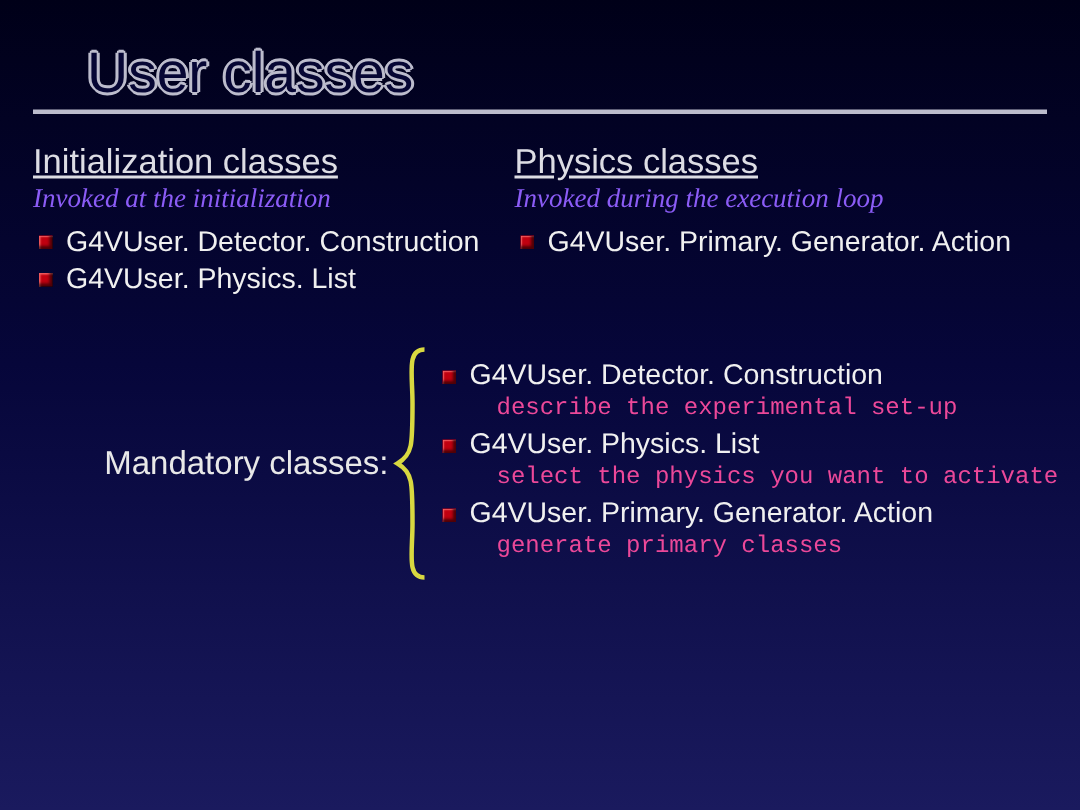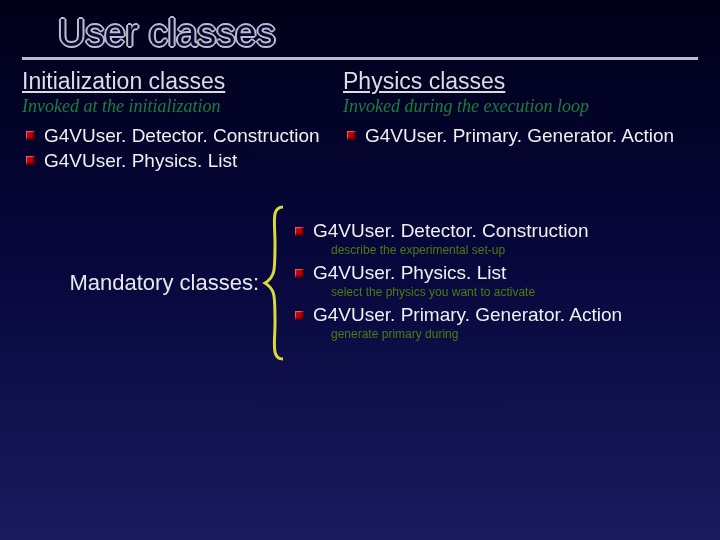--- a/index.html
+++ b/index.html
@@ -8,42 +8,42 @@
     background:linear-gradient(180deg,#000018 0%,#06063a 45%,#1a1a5e 100%);
     font-family:"Trebuchet MS","Comic Sans MS",Arial,sans-serif;
     color:#e8e8e8;
     overflow:hidden;
     position:relative;
   }
   .title{
     color:#060634;
     font-family:"Trebuchet MS",Arial,sans-serif;
     font-size:38px;
-    padding:12px 0 2px 58px;
+    padding:28px 0 2px 58px;
     text-shadow:
       -1px -1px 0 #bcbccc,1px -1px 0 #bcbccc,
       -1px 1px 0 #bcbccc,1px 1px 0 #bcbccc,
       0 -2px 0 #bcbccc,0 2px 0 #bcbccc,
       -2px 0 0 #bcbccc,2px 0 0 #bcbccc;
     font-weight:normal;
   }
   .hr{
     border:none;border-top:3px solid #bcbccc;
     margin:0 22px 0 22px;
   }
-  .cols{display:flex;margin-top:4px}
+  .cols{display:flex;margin-top:14px}
   .col{box-sizing:border-box}
   .col.left{width:335px;padding-left:22px}
   .col.right{width:385px;padding-left:8px}
   .sect-head{
     color:#dddde4;font-size:23px;font-family:"Trebuchet MS",Arial,sans-serif;
     text-decoration:underline;margin:4px 0 1px 0;
   }
   .sect-sub{
-    color:#15803d;font-style:italic;font-family:Georgia,serif;font-size:18px;
+    color:#8b5cf6;font-style:italic;font-family:Georgia,serif;font-size:18px;
     margin:0 0 6px 0;
   }
   ul.redlist{list-style:none;margin:4px 0 0 0;padding:0 0 0 22px}
   ul.redlist li{
     position:relative;font-size:19px;line-height:1.32;
     font-family:"Trebuchet MS",Arial,sans-serif;color:#f0f0f0;
   }
   ul.redlist li::before{
     content:"";position:absolute;left:-18px;top:8px;width:9px;height:9px;
     background:#c00010;box-shadow:inset -2px -2px 2px rgba(0,0,0,.6),inset 1px 1px 1px rgba(255,120,120,.8);
@@ -63,21 +63,21 @@
   .mand-block{flex:1}
   .mand-head{
     font-family:"Trebuchet MS",Arial,sans-serif;font-size:19px;color:#f0f0f0;
     margin:0 0 1px 0;position:relative;padding-left:18px;
   }
   .mand-head::before{
     content:"";position:absolute;left:0;top:7px;width:9px;height:9px;
     background:#c00010;box-shadow:inset -2px -2px 2px rgba(0,0,0,.6),inset 1px 1px 1px rgba(255,120,120,.8);
   }
   .mand-desc{
-    font-family:Liberation Sans, sans-serif;font-size:12px;color:#4d7c0f;
+    font-family:Liberation Mono, monospace;font-size:16px;color:#ec4899;
     margin:0 0 5px 36px;
   }
 </style>
 </head>
 <body>
 
 <div class="title">User classes</div>
 <hr class="hr">
 
 <div class="cols">
@@ -104,15 +104,15 @@
     <svg viewBox="0 0 28 160" preserveAspectRatio="none">
       <path class="bracket-path" d="M22 4 C10 4 14 20 14 40 C14 68 14 74 4 80 C14 86 14 92 14 120 C14 140 10 156 22 156"></path>
     </svg>
   </div>
   <div class="mand-block">
     <div class="mand-head">G4VUser. Detector. Construction</div>
     <div class="mand-desc">describe the experimental set-up</div>
     <div class="mand-head">G4VUser. Physics. List</div>
     <div class="mand-desc">select the physics you want to activate</div>
     <div class="mand-head">G4VUser. Primary. Generator. Action</div>
-    <div class="mand-desc">generate primary during</div>
+    <div class="mand-desc">generate primary classes</div>
   </div>
 </div>
 
 </body></html>

